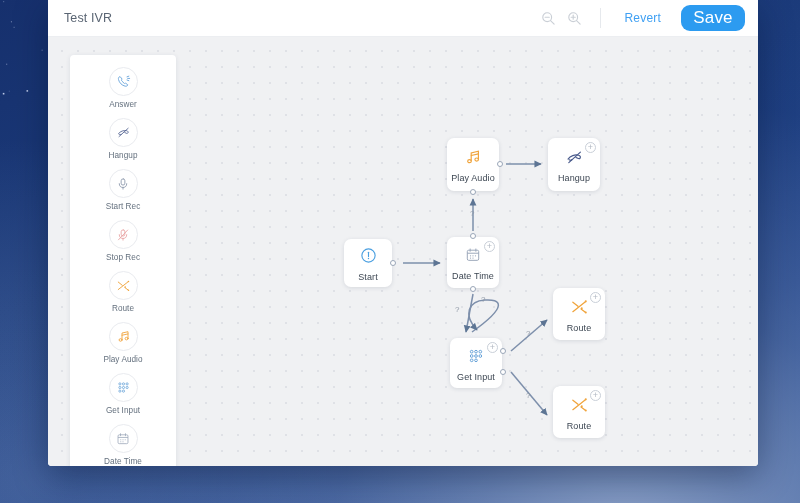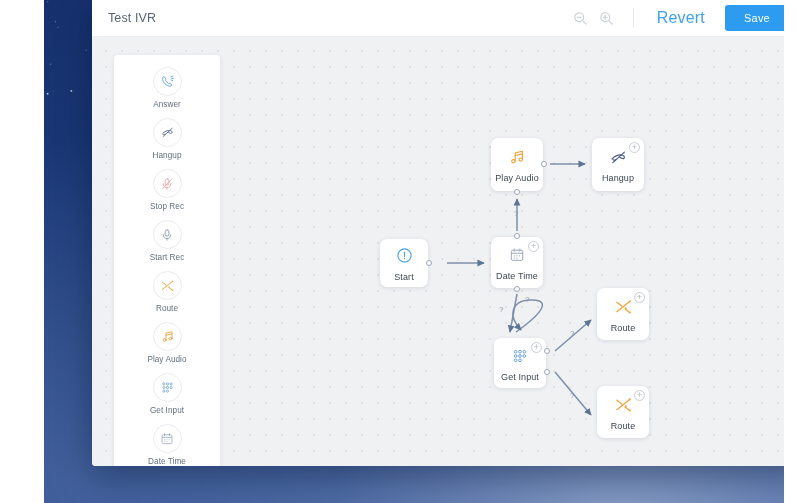--- a/index.html
+++ b/index.html
@@ -8,28 +8,27 @@
   html, body {
     width: 800px;
     height: 503px;
     overflow: hidden;
     font-family: "Liberation Sans", sans-serif;
   }
 
   
   #desktop {
     position: relative;
-    width: 740px;
+    width: 800px;
     height: 503px;
     background:
       radial-gradient(ellipse 900px 700px at 78% 105%, rgba(150,170,205,0.85) 0%, rgba(105,130,178,0.45) 32%, rgba(40,66,130,0.05) 62%, rgba(0,0,0,0) 80%),
       radial-gradient(ellipse 700px 520px at 4% 96%, rgba(120,145,190,0.40) 0%, rgba(30,58,125,0.0) 66%),
       linear-gradient(160deg, #16306d 0%, #1c3c7c 40%, #22458a 72%, #3b5e9e 100%);
     overflow: hidden;
-    margin-left: 44px;
   }
   #stars {
     position: absolute;
     inset: 0;
     pointer-events: none;
   }
 
   
   #app-window {
     position: absolute;
@@ -69,33 +68,33 @@
     margin-left: 2px;
     opacity: .62;
   }
   .hdr-icon-btn svg { display: block; }
   #hdr-divider {
     width: 1px; height: 20px;
     background: #e6e9ed;
     margin: 0 13px 0 14px;
   }
   #revert-button {
-    font-size: 16px;
+    font-size: 12px;
     color: #3fa0f3;
     cursor: pointer;
     padding: 4px 10px;
     letter-spacing: .2px;
   }
   #save-button {
     margin-left: 10px;
     width: 64px; height: 26px;
     background: #2c9bf0;
-    border-radius: 3px;
+    border-radius: 9px;
     color: #ffffff;
-    font-size: 11px;
+    font-size: 17px;
     display: flex; align-items: center; justify-content: center;
     cursor: pointer;
     letter-spacing: .2px;
   }
 
   
   #body-area {
     position: relative;
     flex: 1 1 auto;
     background: #f0f1f3;
@@ -581,21 +580,21 @@
             <path d="M 425 257 L 418 295" marker-end="url(#arrow)"></path>
 
             <path d="M 424 295 C 462 268, 452 262, 437 263 C 420 264, 415 278, 429 293" marker-end="url(#arrow)"></path>
 
             <path d="M 463 314 L 499 283" marker-end="url(#arrow)"></path>
 
             <path d="M 463 335 L 499 378" marker-end="url(#arrow)"></path>
           </g>
         </svg>
 
-        <div class="flow-node" style="left:288px; top:202px; width:48px; height:48px;">
+        <div class="flow-node" style="left:296px; top:202px; width:48px; height:48px;">
           <div class="node-icon">
             <svg width="17" height="17" viewBox="0 0 18 18" fill="none" stroke="#4a9fe0" stroke-width="1.2">
               <circle cx="9" cy="9" r="7"></circle>
               <line x1="9" y1="5.5" x2="9" y2="10" stroke-linecap="round"></line>
               <circle cx="9" cy="12.2" r=".75" fill="#4a9fe0" stroke="none"></circle>
             </svg>
           </div>
           <div class="node-label">Start</div>
           <div class="port" style="right:-4px; top:21px;"></div>
         </div>
@@ -722,39 +721,39 @@
               <path d="M3.2 11.6 C5.6 8.4, 10.4 6.6, 14.2 7.6 C15.9 8.1, 16.6 9.3, 16 10.4 C15.5 11.3, 14.3 11.4, 13.4 10.9 L11.6 9.9"></path>
               <path d="M4.4 12.4 C5.6 13.1, 6.7 13.2, 7.3 12.3"></path>
               <line x1="4" y1="15.4" x2="16.2" y2="4.4"></line>
             </svg>
           </div>
           <div class="pal-label">Hangup</div>
         </div>
 
         <div class="palette-item">
           <div class="pal-circle">
+            <svg width="14" height="14" viewBox="0 0 18 18" fill="none" stroke="#8894a8" stroke-width="1.1" stroke-linecap="round">
+              <rect x="6.6" y="2.4" width="4.8" height="8" rx="2.4"></rect>
+              <path d="M4.2 8.6 C4.2 12, 6.2 13.4, 9 13.4 C11.8 13.4, 13.8 12, 13.8 8.6"></path>
+              <line x1="9" y1="13.4" x2="9" y2="15.6"></line>
+            </svg>
+          </div>
+          <div class="pal-label">Start Rec</div>
+        </div>
+
+        <div class="palette-item">
+          <div class="pal-circle">
             <svg width="14" height="14" viewBox="0 0 18 18" fill="none" stroke="#e8a0a0" stroke-width="1.1" stroke-linecap="round">
               <rect x="6.6" y="2.4" width="4.8" height="8" rx="2.4"></rect>
               <path d="M4.2 8.6 C4.2 12, 6.2 13.4, 9 13.4 C11.8 13.4, 13.8 12, 13.8 8.6"></path>
               <line x1="9" y1="13.4" x2="9" y2="15.6"></line>
               <line x1="3.2" y1="15.2" x2="15" y2="2.6"></line>
             </svg>
           </div>
           <div class="pal-label">Stop Rec</div>
-        </div>
-
-        <div class="palette-item">
-          <div class="pal-circle">
-            <svg width="14" height="14" viewBox="0 0 18 18" fill="none" stroke="#8894a8" stroke-width="1.1" stroke-linecap="round">
-              <rect x="6.6" y="2.4" width="4.8" height="8" rx="2.4"></rect>
-              <path d="M4.2 8.6 C4.2 12, 6.2 13.4, 9 13.4 C11.8 13.4, 13.8 12, 13.8 8.6"></path>
-              <line x1="9" y1="13.4" x2="9" y2="15.6"></line>
-            </svg>
-          </div>
-          <div class="pal-label">Start Rec</div>
         </div>
 
         <div class="palette-item">
           <div class="pal-circle">
             <svg width="15" height="15" viewBox="0 0 20 20" fill="none" stroke="#f0a43c" stroke-width="1.25" stroke-linecap="round">
               <path d="M3 5.4 L8.4 9.8"></path>
                 <path d="M11.6 12.6 L16.2 16"></path>
                 <path d="M3 15.4 L16.2 5"></path>
               <circle cx="16.6" cy="4.6" r="1.05" fill="#f0a43c" stroke="none"></circle>
               <circle cx="16.6" cy="16.3" r="1.05" fill="#f0a43c" stroke="none"></circle>

